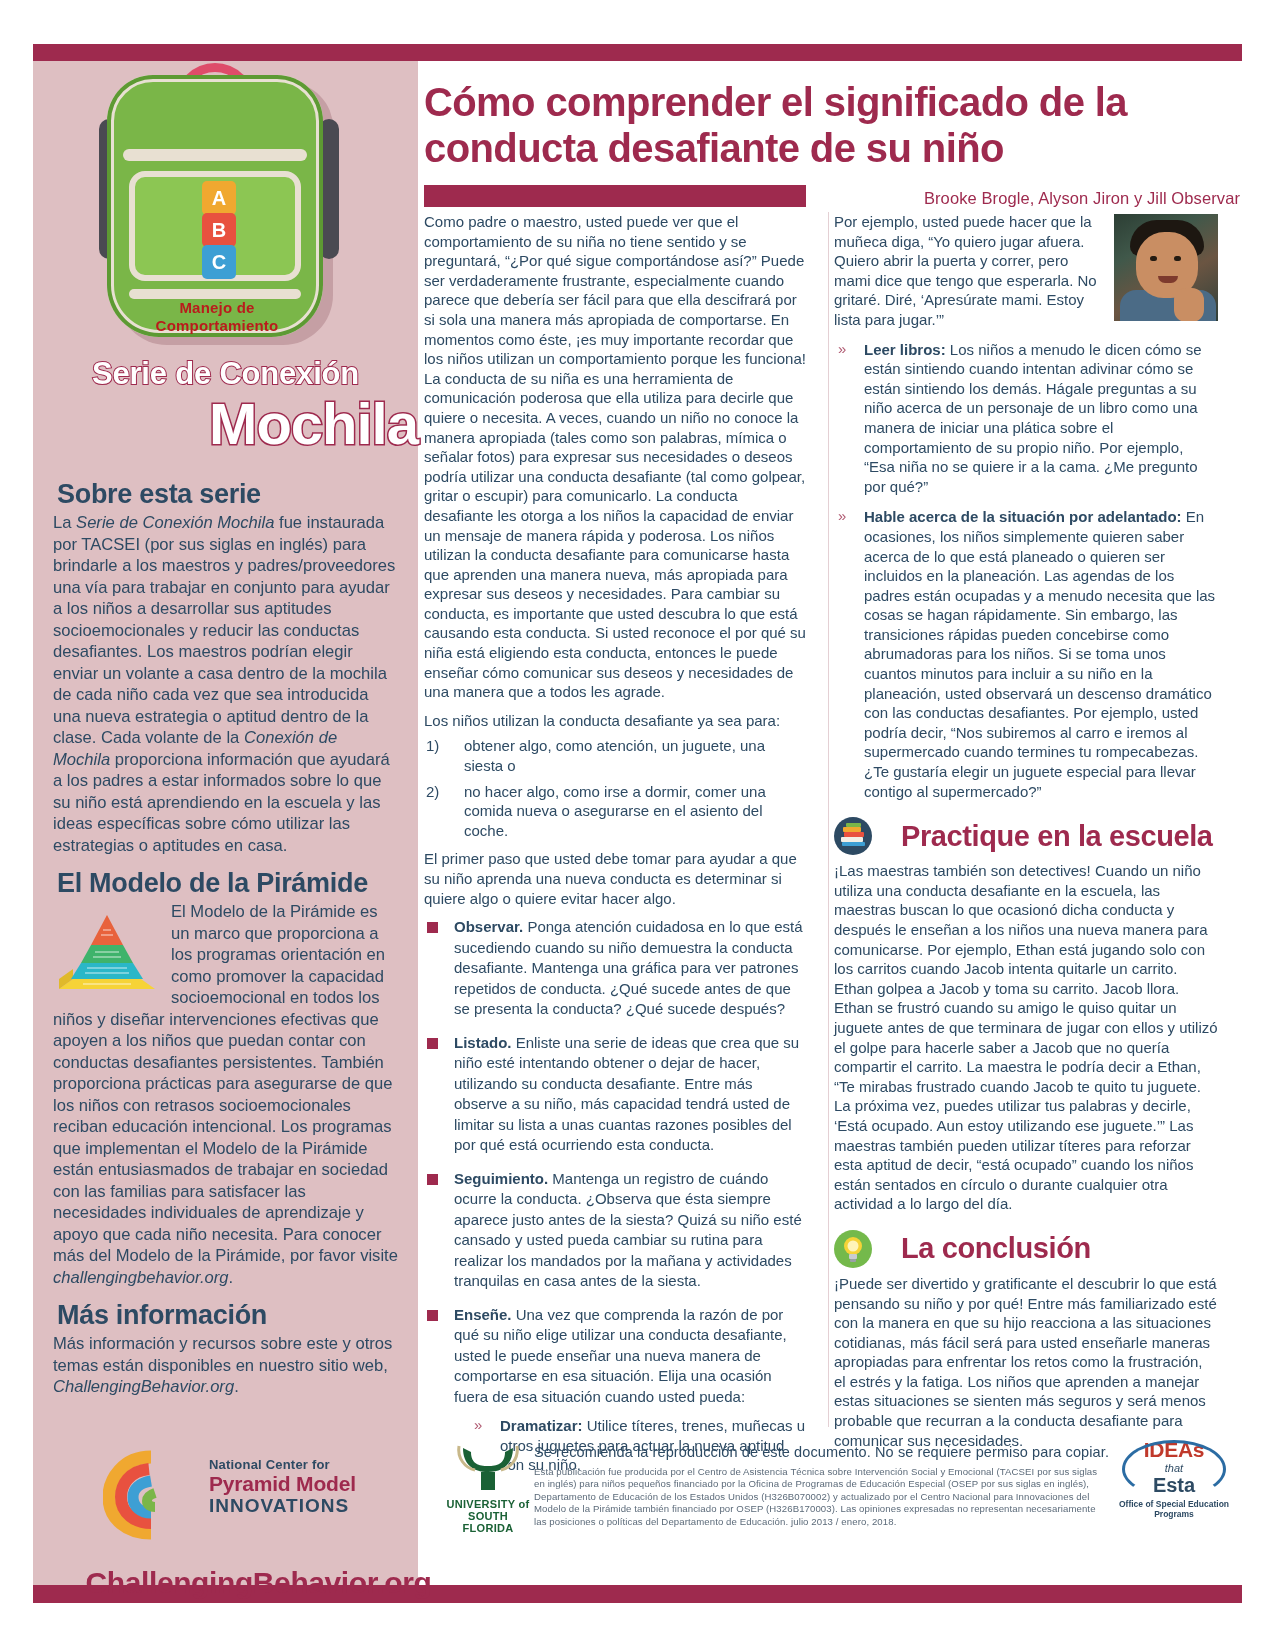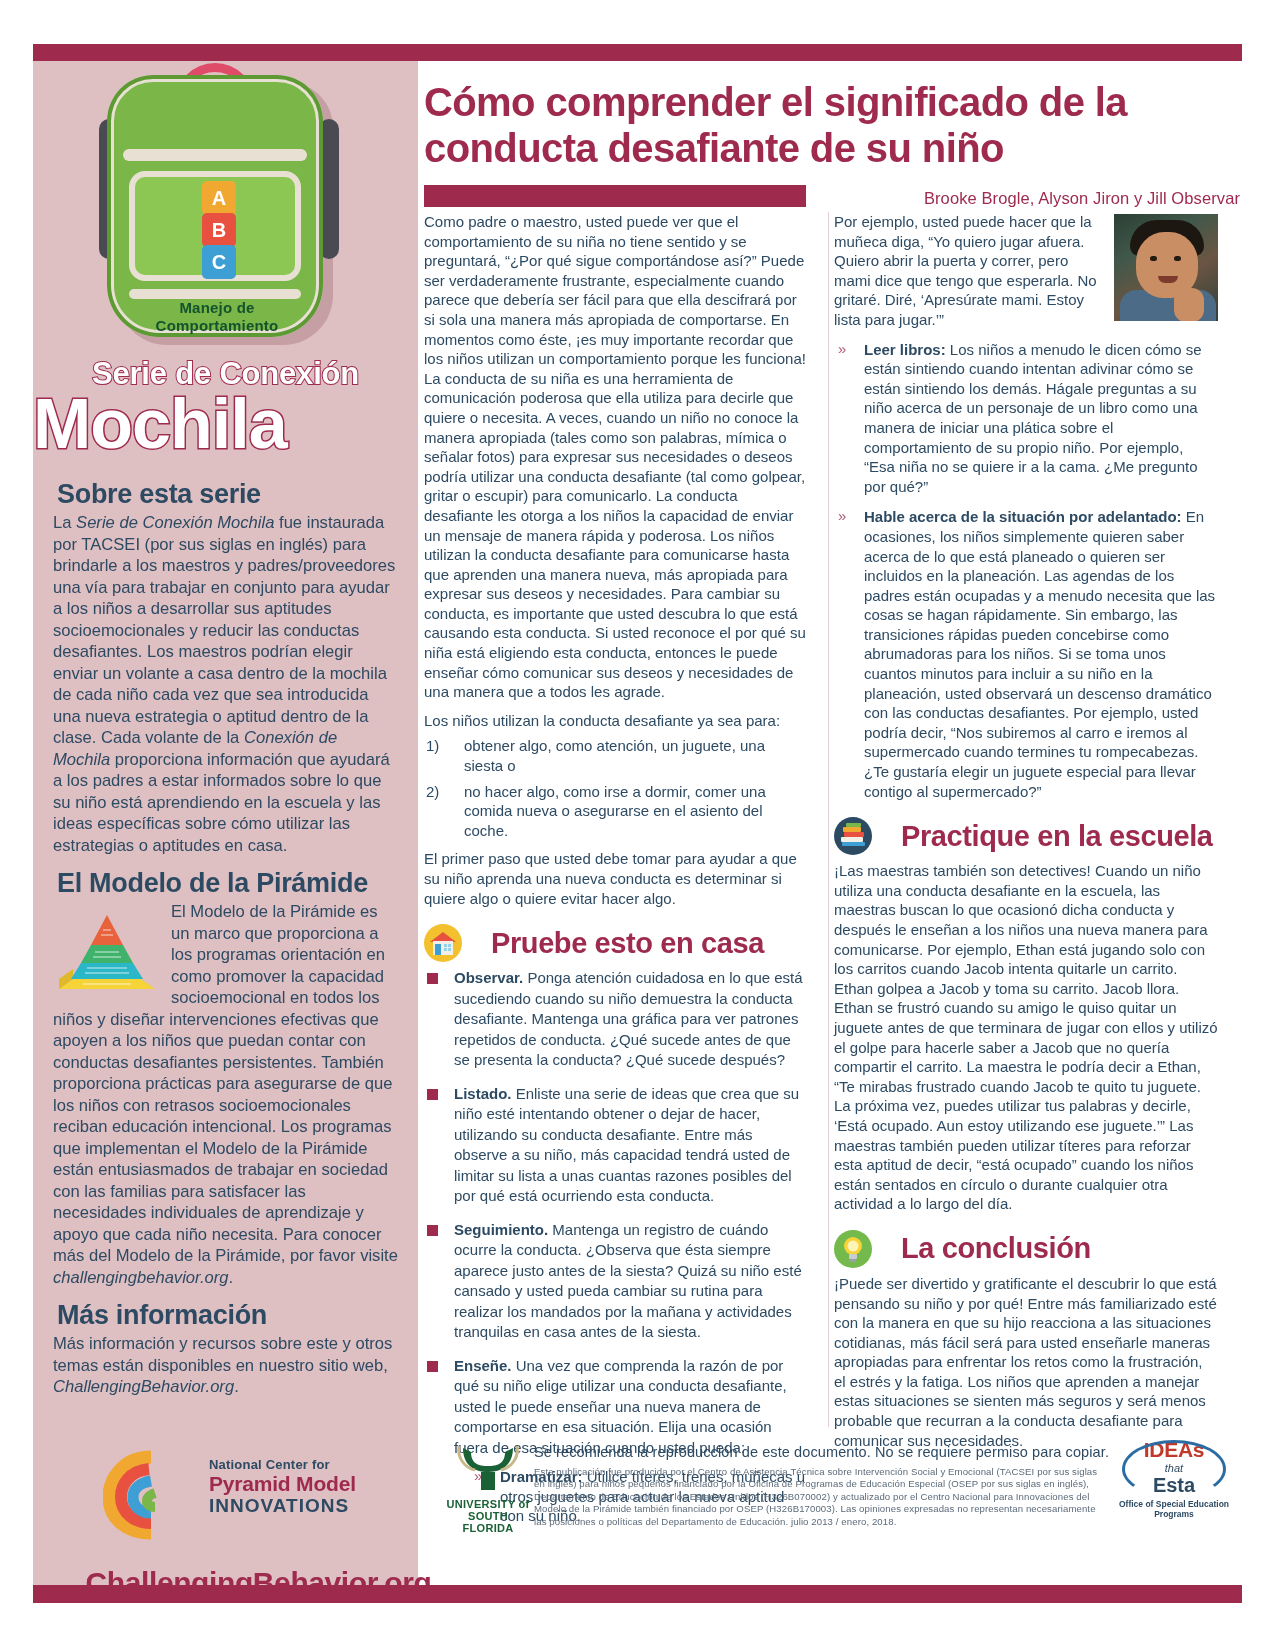--- a/index.html
+++ b/index.html
@@ -89,35 +89,35 @@
     background: #e8e0d2; border-radius: 5px;
   }
   .blk { position:absolute; width:34px; height:34px; border-radius:5px;
          color:#fff; font-weight:bold; font-size:20px; line-height:34px; text-align:center;
          font-family:"Liberation Sans",sans-serif; }
   .blkA { left:169px; top:120px; background:#f0a830; }
   .blkB { left:169px; top:152px; background:#e8513f; }
   .blkC { left:169px; top:184px; background:#3d9fd4; }
   .bp-label {
     position: absolute; left: 96px; top: 238px; width: 176px;
-    text-align: center; color: #14532d; font-weight: bold;
+    text-align: center; color: #b91c1c; font-weight: bold;
     font-size: 15px; line-height: 18px; letter-spacing: .2px;
   }
 
   
   .series-title {
     font-size: 31px; font-weight: bold; letter-spacing: -0.2px;
     color: #ffffff; text-align: center; line-height: 34px;
     -webkit-text-stroke: 2px #9e2a4e;
     paint-order: stroke fill;
     margin-top: -4px;
   }
   .series-word {
-    font-size: 70px; font-weight: bold; letter-spacing: -1px;
-    color: #ffffff; text-align: left; line-height: 70px;
+    font-size: 58px; font-weight: bold; letter-spacing: -1px;
+    color: #ffffff; text-align: right; line-height: 70px;
     -webkit-text-stroke: 3px #9e2a4e;
     paint-order: stroke fill;
     margin-top: -2px;
   }
 
   .sb-inner { padding: 8px 20px 0 20px; }
   .sb-h2 {
     color: #2d4a63; font-size: 27px; font-weight: bold;
     letter-spacing: -0.3px; margin: 12px 0 2px 4px;
   }
@@ -331,33 +331,20 @@
 
     <div class="col colA">
       <p class="body">Como padre o maestro, usted puede ver que el comportamiento de su niña no tiene sentido y se preguntará, “¿Por qué sigue comportándose así?” Puede ser verdaderamente frustrante, especialmente cuando parece que debería ser fácil para que ella descifrará por si sola una manera más apropiada de comportarse. En momentos como éste, ¡es muy importante recordar que los niños utilizan un comportamiento porque les funciona! La conducta de su niña es una herramienta de comunicación poderosa que ella utiliza para decirle que quiere o necesita. A veces, cuando un niño no conoce la manera apropiada (tales como son palabras, mímica o señalar fotos) para expresar sus necesidades o deseos podría utilizar una conducta desafiante (tal como golpear, gritar o escupir) para comunicarlo. La conducta desafiante les otorga a los niños la capacidad de enviar un mensaje de manera rápida y poderosa. Los niños utilizan la conducta desafiante para comunicarse hasta que aprenden una manera nueva, más apropiada para expresar sus deseos y necesidades. Para cambiar su conducta, es importante que usted descubra lo que está causando esta conducta. Si usted reconoce el por qué su niña está eligiendo esta conducta, entonces le puede enseñar cómo comunicar sus deseos y necesidades de una manera que a todos les agrade.</p>
       <p class="body tight">Los niños utilizan la conducta desafiante ya sea para:</p>
       <ol class="nums">
         <li><span class="n">1)</span><span>obtener algo, como atención, un juguete, una siesta o</span></li>
         <li><span class="n">2)</span><span>no hacer algo, como irse a dormir, comer una comida nueva o asegurarse en el asiento del coche.</span></li>
       </ol>
       <p class="body">El primer paso que usted debe tomar para ayudar a que su niño aprenda una nueva conducta es determinar si quiere algo o quiere evitar hacer algo.</p>
 
-      <div class="sec-head">
-        <span class="icon-circle ic-home">
-          <svg width="28" height="26" viewBox="0 0 28 26">
-            <polygon points="14,2 27,12 1,12" fill="#e8513f"></polygon>
-            <rect x="4" y="11" width="20" height="14" fill="#f2efe6"></rect>
-            <rect x="6" y="14" width="6" height="11" fill="#3d9fd4"></rect>
-            <rect x="15" y="14" width="7" height="7" fill="#8fd3ef"></rect>
-            <line x1="18.5" y1="14" x2="18.5" y2="21" stroke="#f2efe6" stroke-width="1.2"></line>
-            <line x1="15" y1="17.5" x2="22" y2="17.5" stroke="#f2efe6" stroke-width="1.2"></line>
-          </svg>
-        </span>
-        <span class="sec-title">Pruebe esto en casa</span>
-      </div>
 
       <ul class="sq">
         <li><span class="sq-mark"></span><b>Observar.</b><span> Ponga atención cuidadosa en lo que está sucediendo cuando su niño demuestra la conducta desafiante. Mantenga una gráfica para ver patrones repetidos de conducta. ¿Qué sucede antes de que se presenta la conducta? ¿Qué sucede después?</span></li>
         <li><span class="sq-mark"></span><b>Listado.</b><span> Enliste una serie de ideas que crea que su niño esté intentando obtener o dejar de hacer, utilizando su conducta desafiante. Entre más observe a su niño, más capacidad tendrá usted de limitar su lista a unas cuantas razones posibles del por qué está ocurriendo esta conducta.</span></li>
         <li><span class="sq-mark"></span><b>Seguimiento.</b><span> Mantenga un registro de cuándo ocurre la conducta. ¿Observa que ésta siempre aparece justo antes de la siesta? Quizá su niño esté cansado y usted pueda cambiar su rutina para realizar los mandados por la mañana y actividades tranquilas en casa antes de la siesta.</span></li>
         <li><span class="sq-mark"></span><b>Enseñe.</b><span> Una vez que comprenda la razón de por qué su niño elige utilizar una conducta desafiante, usted le puede enseñar una nueva manera de comportarse en esa situación. Elija una ocasión fuera de esa situación cuando usted pueda:</span>
           <ul class="chev">
             <li><span class="chev-mark">»</span><b>Dramatizar:</b><span> Utilice títeres, trenes, muñecas u otros juguetes para actuar la nueva aptitud con su niño.</span></li>
           </ul>
         </li>

